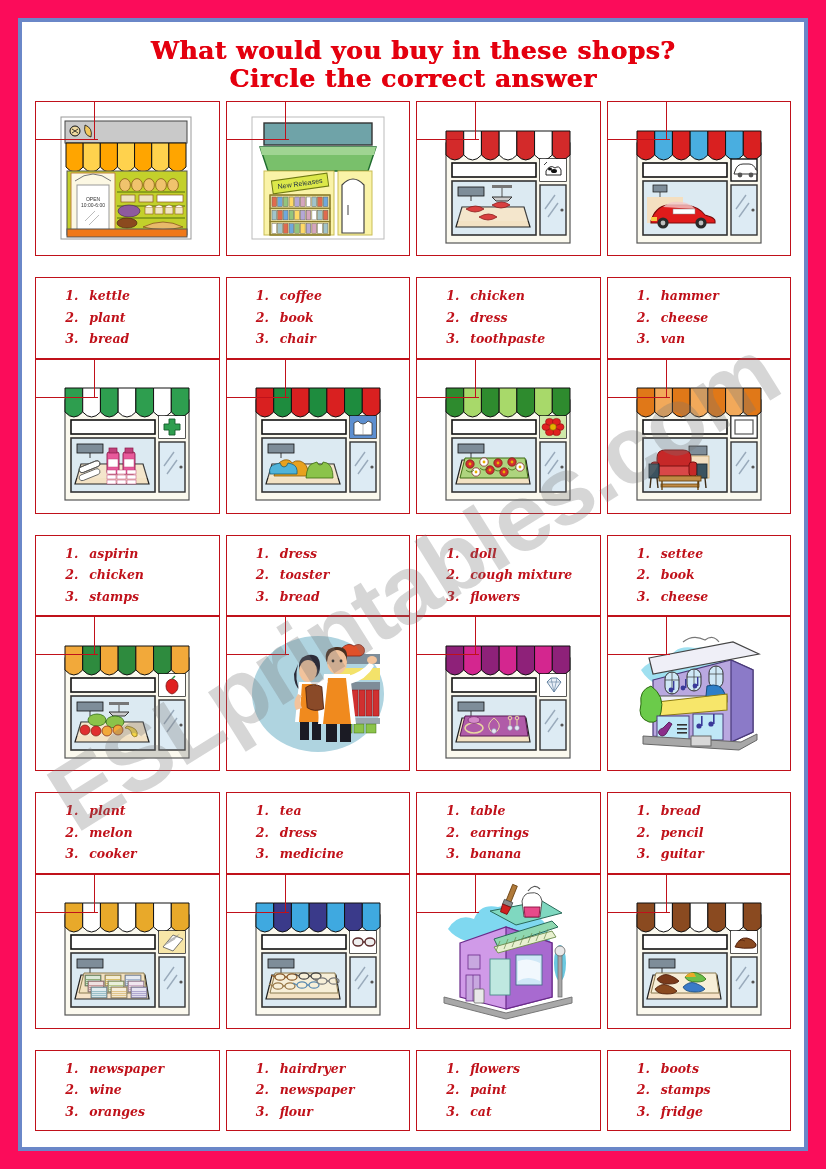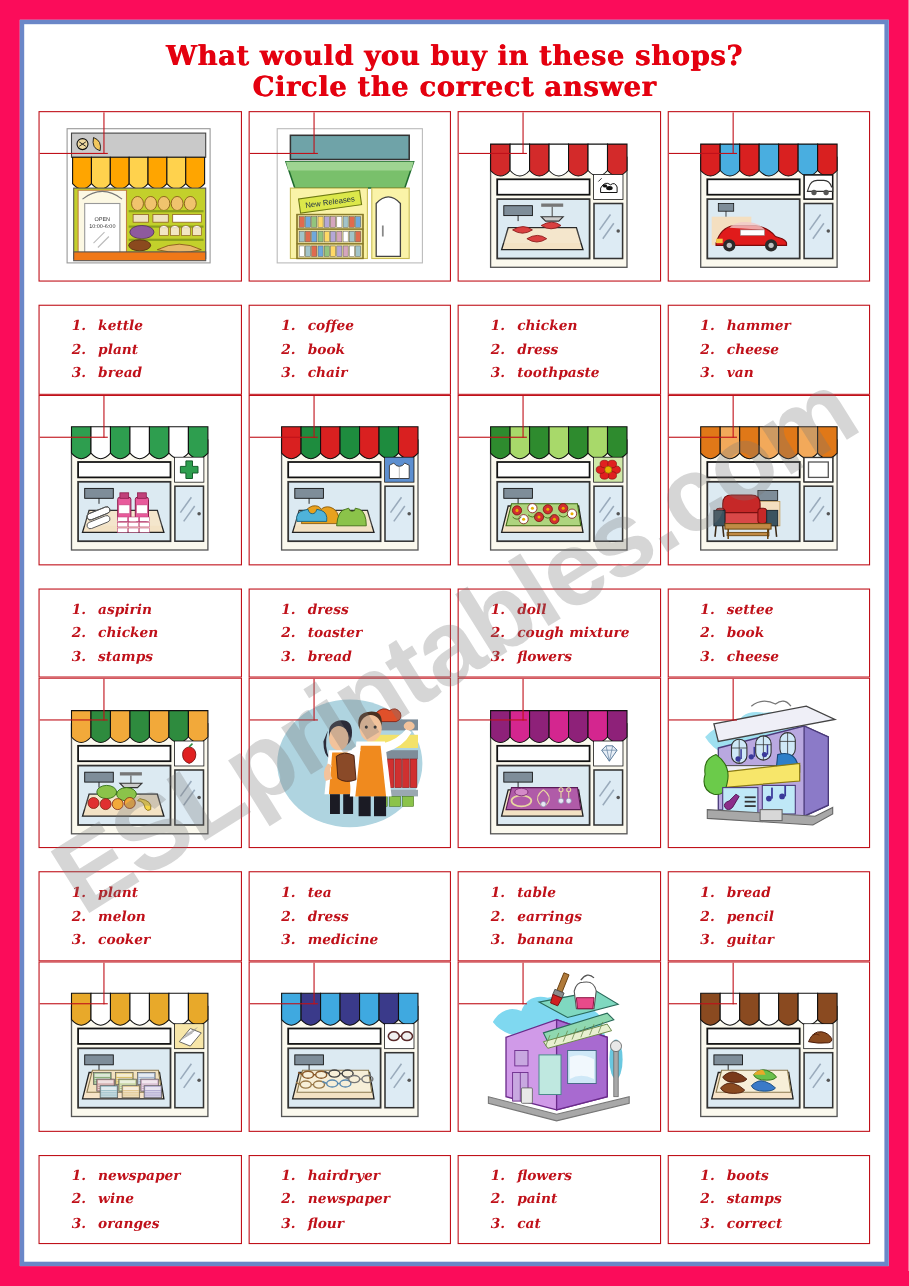--- a/index.html
+++ b/index.html
@@ -1150,21 +1150,21 @@
             <div class="ans-row">
               <span class="ans-num">1.</span>
               <span class="ans-txt">boots</span>
             </div>
             <div class="ans-row">
               <span class="ans-num">2.</span>
               <span class="ans-txt">stamps</span>
             </div>
             <div class="ans-row">
               <span class="ans-num">3.</span>
-              <span class="ans-txt">correct</span>
+              <span class="ans-txt">fridge</span>
             </div>
           </div>
         </div>
       </div>
 
  </div>
  <div class="watermark">ESLprintables.com</div>
 </div>
 
 </body></html>

